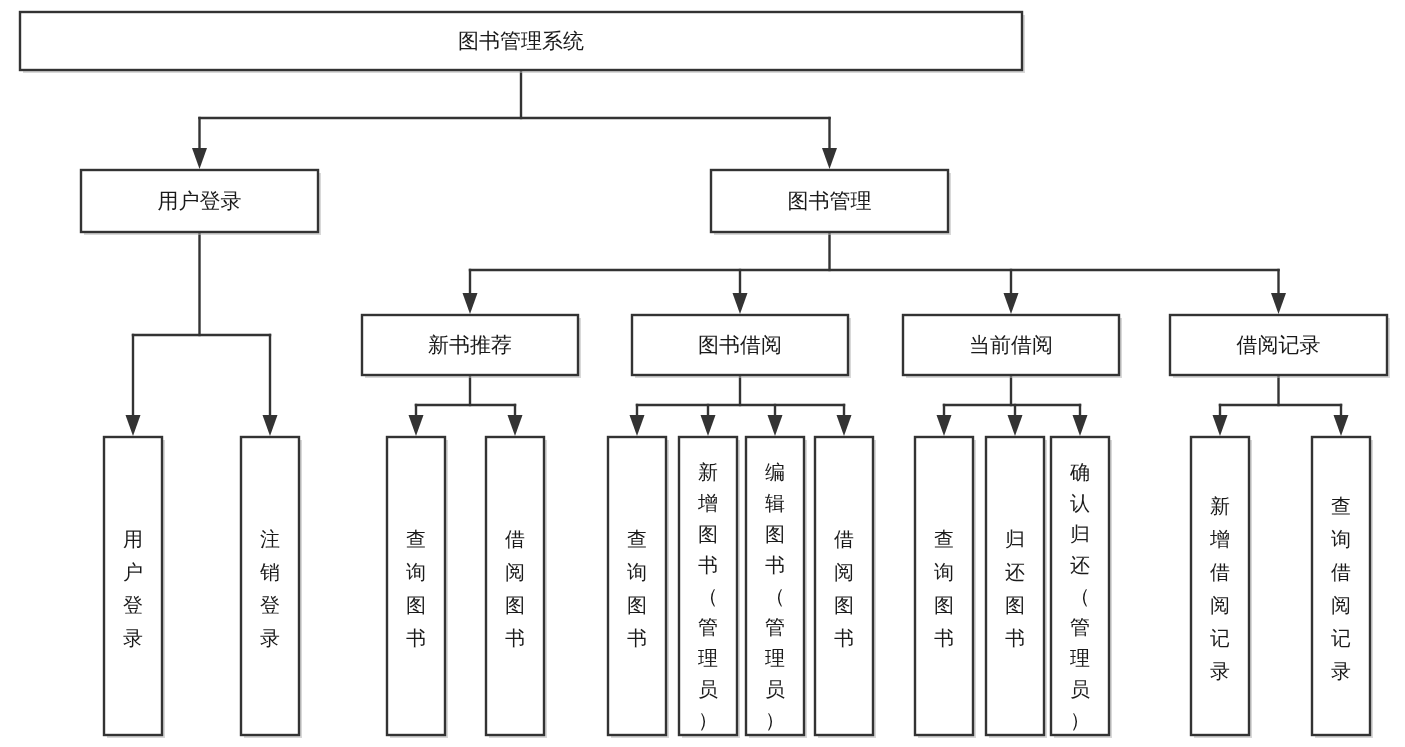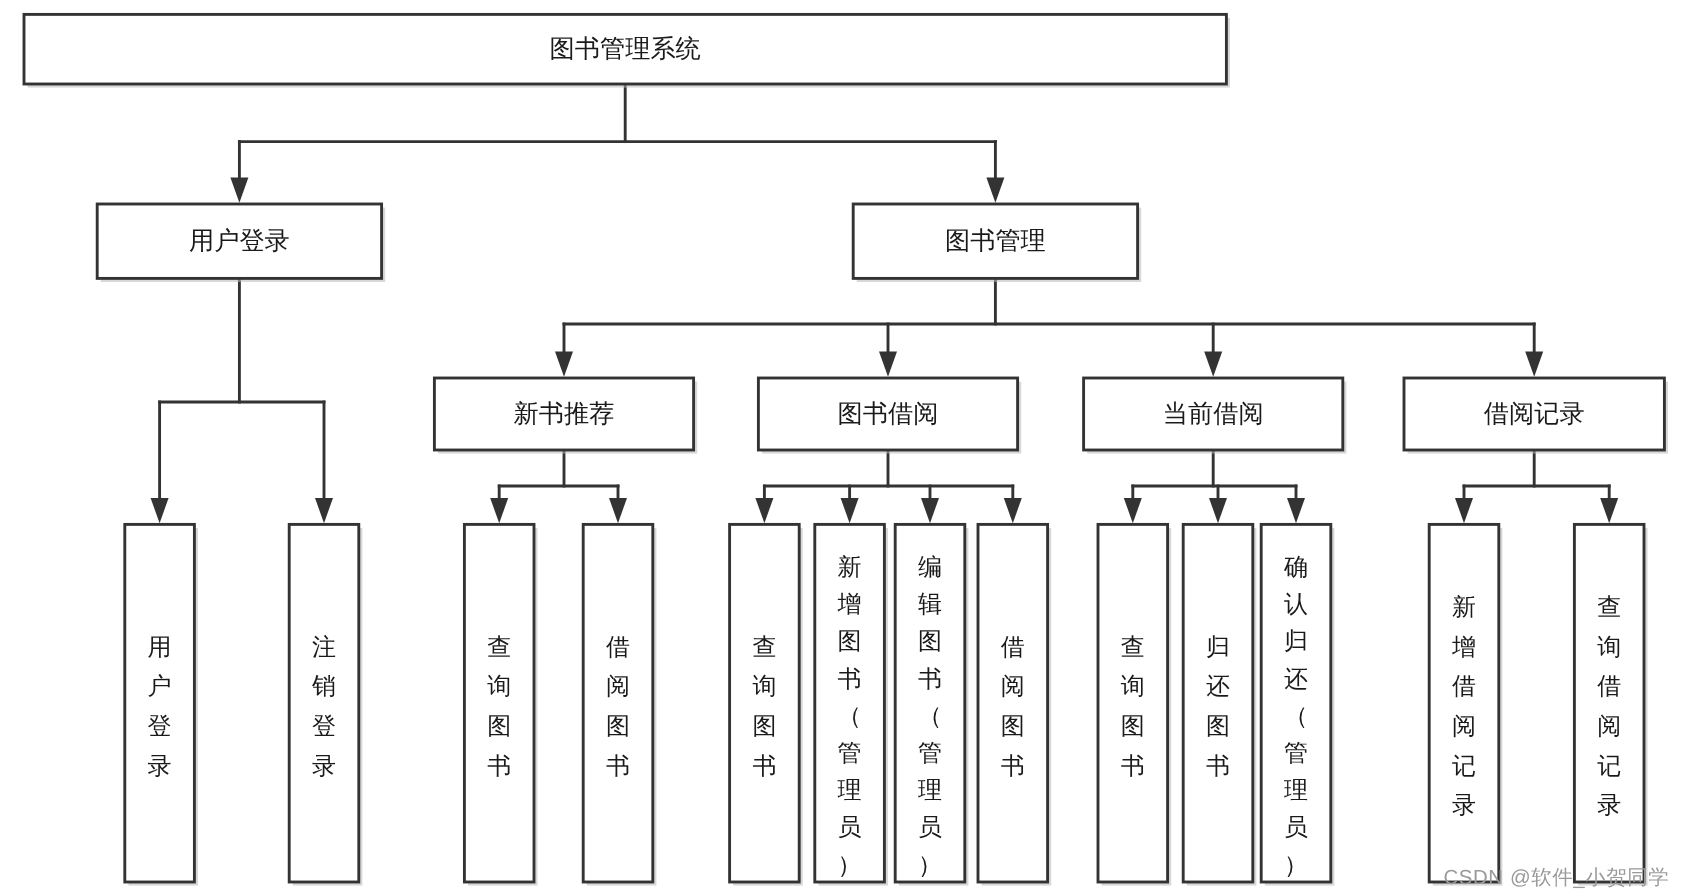--- a/index.html
+++ b/index.html
@@ -240,14 +240,13 @@
           <rect x="1191" y="437" width="58" height="298" class="node-rect"></rect>
           <text x="1220" y="0" class="node-label-v"><tspan x="1220" y="512.74">新</tspan><tspan x="1220" y="545.74">增</tspan><tspan x="1220" y="578.74">借</tspan><tspan x="1220" y="611.74">阅</tspan><tspan x="1220" y="644.74">记</tspan><tspan x="1220" y="677.74">录</tspan></text>
         </g>
         <g>
           <rect x="1315" y="440" width="58" height="298" class="node-shadow"></rect>
           <rect x="1312" y="437" width="58" height="298" class="node-rect"></rect>
           <text x="1341" y="0" class="node-label-v"><tspan x="1341" y="512.74">查</tspan><tspan x="1341" y="545.74">询</tspan><tspan x="1341" y="578.74">借</tspan><tspan x="1341" y="611.74">阅</tspan><tspan x="1341" y="644.74">记</tspan><tspan x="1341" y="677.74">录</tspan></text>
         </g>
       </g>
   </svg>
-  <div class="watermark">CSDN @软件_小贺同学</div>
 </div>
 
 </body></html>

